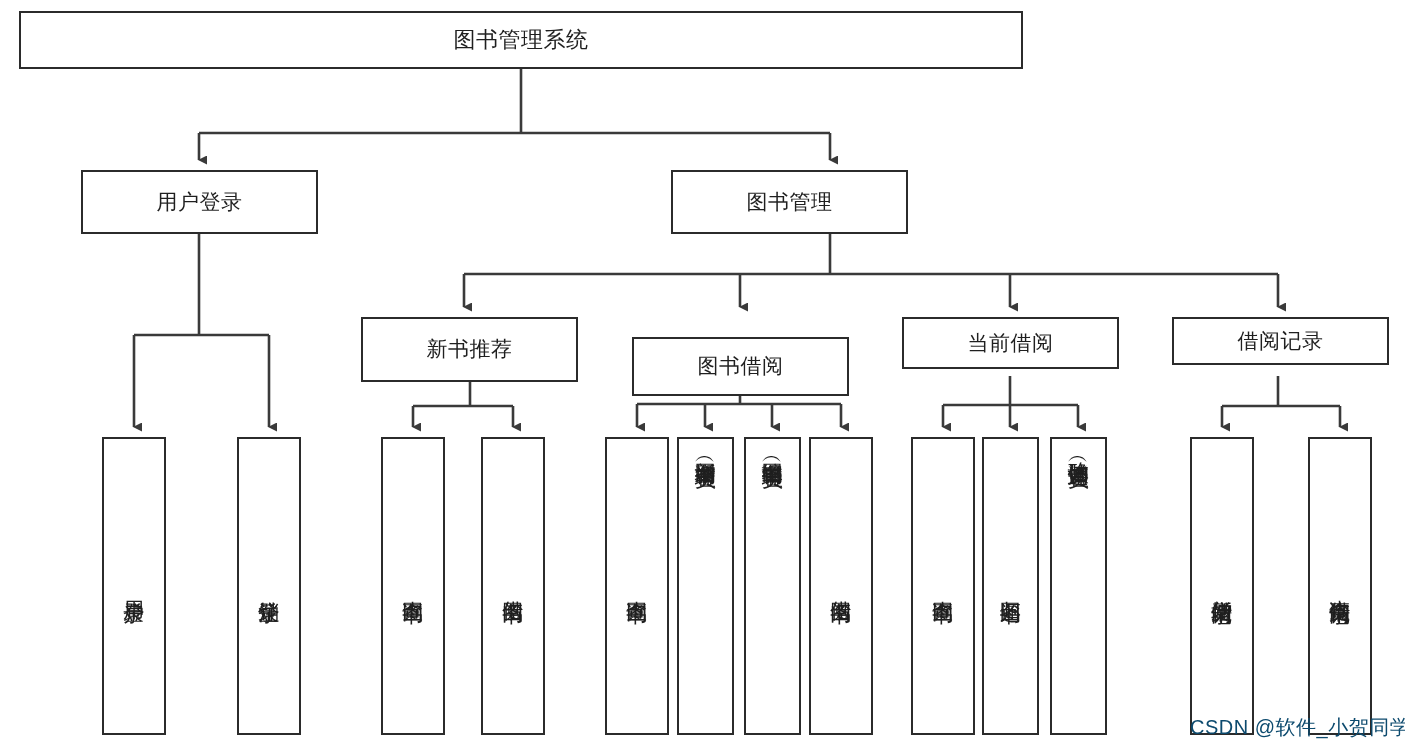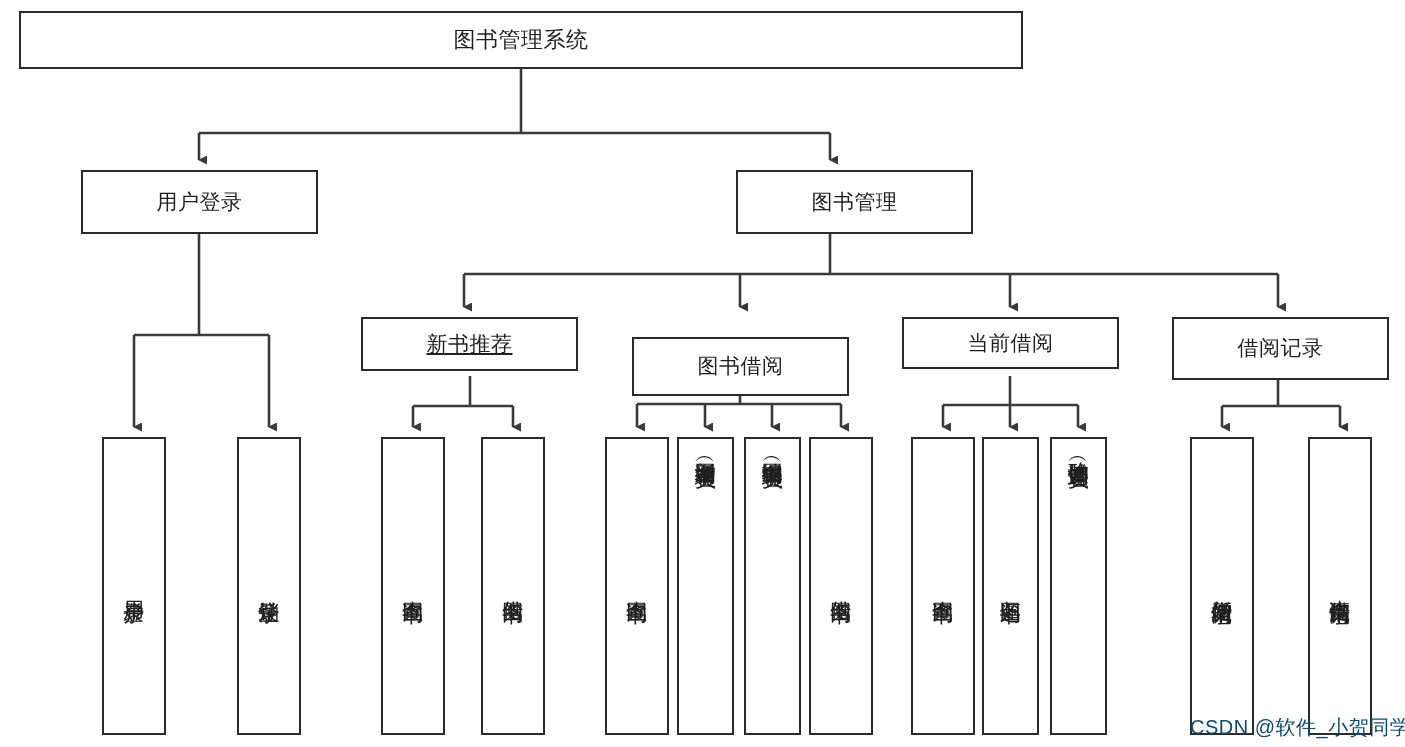--- a/index.html
+++ b/index.html
@@ -135,34 +135,34 @@
     </g>
   </svg>
 
   <div class="node horiz root" style="left:19px; top:11px; width:1004px; height:58px;">
     <span class="node-label">图书管理系统</span>
   </div>
 
   <div class="node horiz" style="left:81px; top:170px; width:237px; height:64px;">
     <span class="node-label">用户登录</span>
   </div>
-  <div class="node horiz" style="left:736px; top:170px; width:237px; height:64px;">
+  <div class="node horiz" style="left:671px; top:170px; width:237px; height:64px;">
     <span class="node-label">图书管理</span>
   </div>
 
-  <div class="node horiz" style="left:361px; top:317px; width:217px; height:54px;text-decoration:underline;">
+  <div class="node horiz" style="left:361px; top:317px; width:217px; height:65px;">
     <span class="node-label">新书推荐</span>
   </div>
   <div class="node horiz" style="left:632px; top:317px; width:217px; height:59px;margin-top:20px;">
     <span class="node-label">图书借阅</span>
   </div>
   <div class="node horiz" style="left:902px; top:317px; width:217px; height:52px;">
     <span class="node-label">当前借阅</span>
   </div>
-  <div class="node horiz" style="left:1172px; top:317px; width:217px; height:63px;">
+  <div class="node horiz" style="left:1172px; top:317px; width:217px; height:48px;">
     <span class="node-label">借阅记录</span>
   </div>
 
   <div class="node leaf centered" style="left:102px; top:437px; width:64px; height:298px;">
     <span class="node-label">用户登录</span>
   </div>
   <div class="node leaf centered" style="left:237px; top:437px; width:64px; height:298px;">
     <span class="node-label">注销登录</span>
   </div>
 

